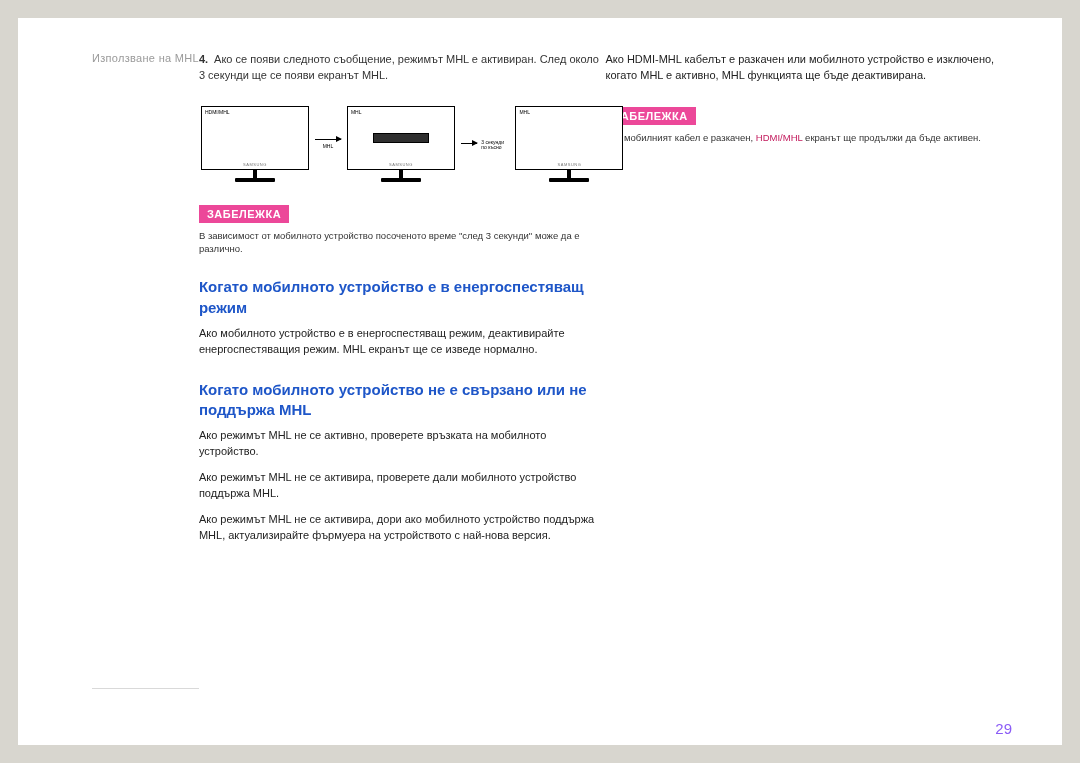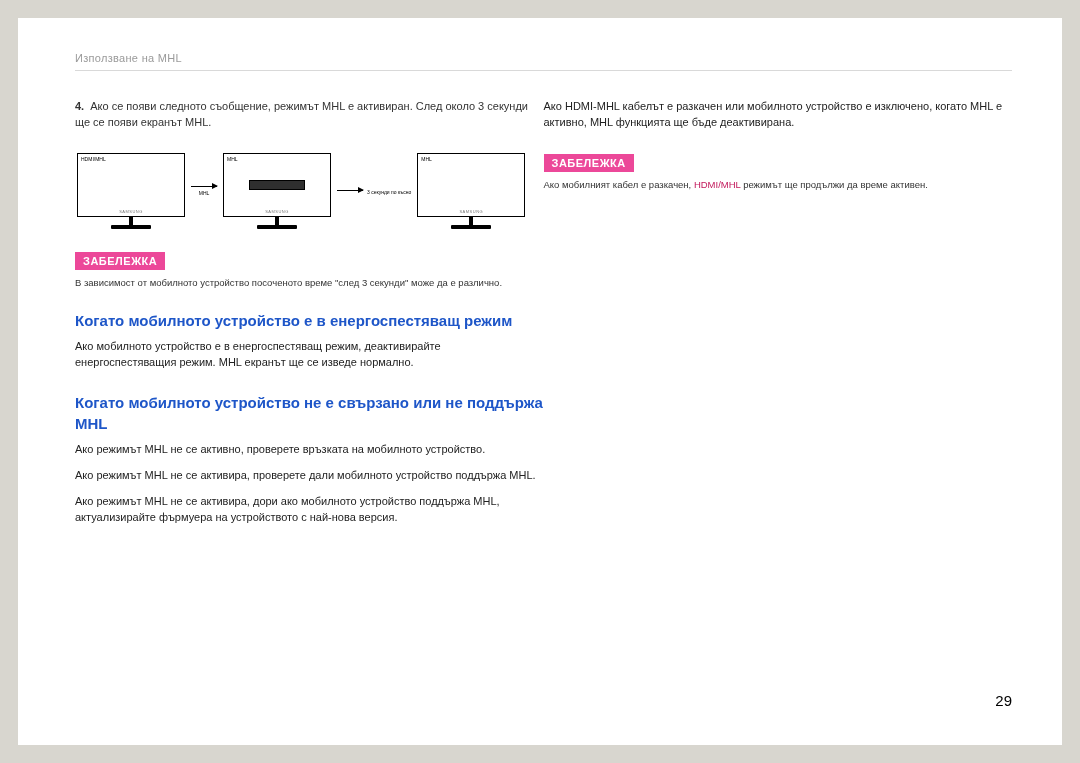--- a/index.html
+++ b/index.html
@@ -6,24 +6,24 @@
   html, body { width: 1080px; height: 763px; }
   body {
     background: #d8d6cf;
     font-family: Arial, Helvetica, sans-serif;
     padding: 18px;
   }
   .page {
     background: #ffffff;
     width: 100%;
     height: 100%;
-    padding: 34px 50px 28px 57px;
+    padding: 34px 50px 28px 74px;
     position: relative;
     display: flex;
-    flex-direction: column;
+    flex-direction: row;
   }
   .header-bar {
     font-size: 11px;
     color: #9a9a9a;
     letter-spacing: .3px;
     padding-bottom: 6px;
     border-bottom: 1px solid #d9d9d9;
     margin-bottom: 28px;
   }
   .columns {
@@ -154,23 +154,23 @@
     font-size: 22px;
     font-weight: bold;
     color: #111;
     border-bottom: 1px dashed #b5b5b5;
     padding-bottom: 4px;
     margin-bottom: 16px;
   }
   .page-num {
     position: absolute;
     right: 50px;
-    bottom: 36px;
+    bottom: 8px;
     font-size: 15px;
-    color: #000000;
+    color: #8b5cf6;
   }
 </style>
 </head>
 <body>
 
 <div class="page">
 
   <div class="header-bar">Използване на MHL</div>
 
   <div class="columns">
@@ -240,21 +240,21 @@
 
     <div class="col">
 
       <div class="section">
         <p class="body-p">Ако HDMI-MHL кабелът е разкачен или мобилното устройство е изключено, когато MHL е активно, MHL функцията ще бъде деактивирана.</p>
       </div>
 
       <div class="section">
         <span class="note-badge">ЗАБЕЛЕЖКА</span>
         <p class="note-text">
-          <span>Ако мобилният кабел е разкачен, </span><span class="hl">HDMI/MHL</span><span> режимът ще продължи да време активен.</span>
+          <span>Ако мобилният кабел е разкачен, </span><span class="hl">HDMI/MHL</span><span> екранът ще продължи да бъде активен.</span>
         </p>
       </div>
     </div>
 
   </div>
 
   <div class="page-num">29</div>
 </div>
 
 </body></html>

